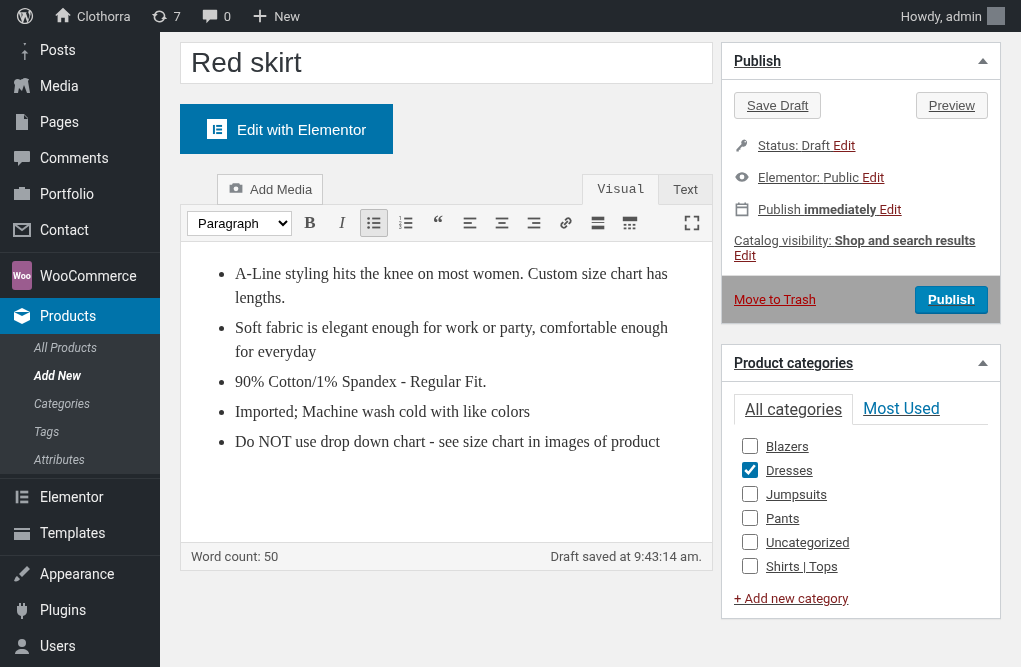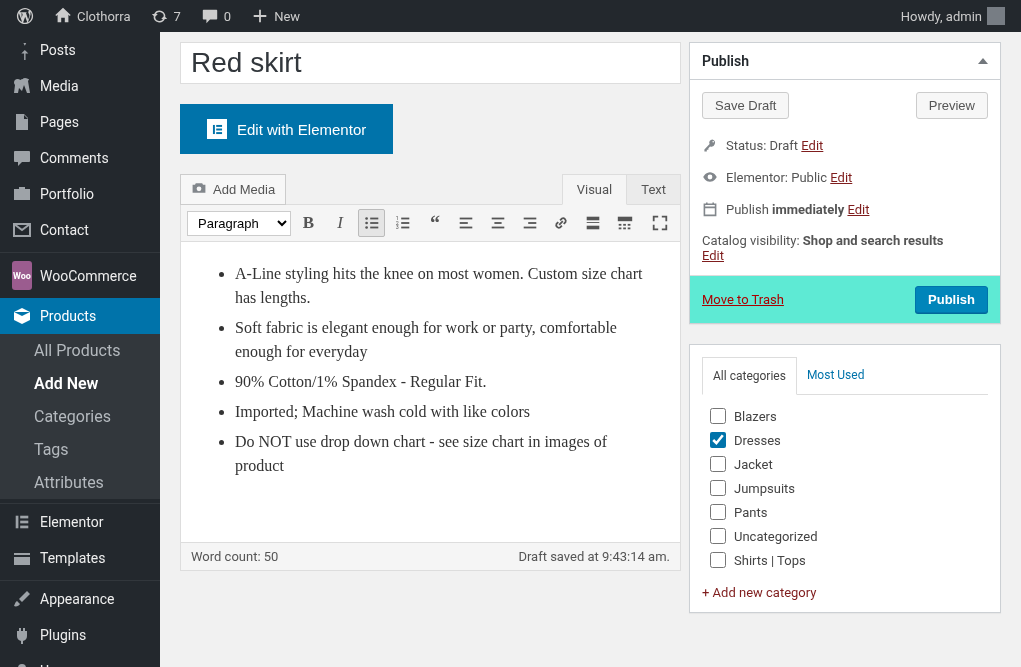--- a/index.html
+++ b/index.html
@@ -10,57 +10,57 @@
 .toolbar-icon { width: 18px; height: 18px; display: inline-flex; align-items: center; justify-content: center; }
 .avatar-box { width: 18px; height: 18px; background: #777d84; }
 .wrap { display: flex; height: calc(100vh - 32px); }
 .sidebar { width: 160px; background: #23282d; color: #eee; overflow-y: auto; flex-shrink: 0; }
 .menu-item { display: flex; align-items: center; gap: 8px; padding: 8px 12px; cursor: pointer; color: #eee; font-size: 14px; position: relative; }
 .menu-item.active { background: #0073aa; color: #fff; }
 .menu-item.active::after { content: ""; position: absolute; right: -8px; top: 50%; transform: translateY(-50%); border: 8px solid transparent; border-right-color: #f1f1f1; }
 .menu-icon { width: 20px; height: 20px; display: inline-flex; align-items: center; justify-content: center; fill: currentColor; color: rgba(240,245,250,.6);}
 .menu-item.active .menu-icon { color: #fff; }
 .submenu { background: #32373c; }
-.submenu-item { padding: 7px 12px 7px 34px; cursor: pointer; color: #b4b9be; font-size: 16px; }
+.submenu-item { padding: 7px 12px 7px 34px; cursor: pointer; color: #b4b9be; font-size: 12px; font-style: italic; }
 .submenu-item.current { font-weight: 600; color: #fff; }
 .menu-sep { height: 5px; background: transparent; border-bottom: 1px solid #32373c; }
 .content { flex: 1; display: flex; padding: 10px 20px 0 20px; gap: 8px; overflow-y: auto; }
 .main-col { flex: 1; min-width: 0; }
-.side-col { width: 312px; flex-shrink: 0; }
+.side-col { width: 280px; flex-shrink: 0; text-decoration: underline; }
 .title-input { width: 100%; padding: 3px 10px; font-size: 28px; height: 42px; border: 1px solid #ddd; background: #fff; color: #32373c; outline: none; }
 .elementor-btn { background: #0073aa; color: #fff; border: 1px solid #0073aa; padding: 14px 26px; font-size: 15px; cursor: pointer; display: inline-flex; align-items: center; gap: 10px; margin-top: 20px; }
 .editor-area { margin-top: 20px; }
-.add-media-row { display: flex; justify-content: space-between; align-items: flex-start; }
+.add-media-row { display: flex; justify-content: space-between; align-items: flex-start; margin-left: 37px; }
 .add-media-btn { background: #f7f7f7; border: 1px solid #ccc; padding: 5px 10px; cursor: pointer; display: inline-flex; align-items: center; gap: 6px; color: #555; font-size: 13px; }
 .editor-tabs { display: flex; }
 .editor-tab { padding: 7px 14px; border: 1px solid #ddd; color: #555; cursor: pointer; background: #ebebeb; font-size: 13px; }
-.editor-tab.active { background: #f5f5f5; border-bottom-color: #f5f5f5; }
+.editor-tab.active { background: #f5f5f5; border-bottom-color: #f5f5f5; font-family: Liberation Mono, monospace; }
 .editor-tab + .editor-tab { border-left: none; }
 .tinymce { border: 1px solid #ddd; background: #fff; }
 .tinymce-toolbar { background: #f5f5f5; border-bottom: 1px solid #ddd; padding: 4px 6px; display: flex; align-items: center; gap: 4px; }
 .fmt-select { border: 1px solid #ccc; padding: 3px 6px; font-size: 13px; width: 105px; background: #fff; }
 .tb-btn { width: 28px; height: 28px; display: inline-flex; align-items: center; justify-content: center; cursor: pointer; border: 1px solid transparent; color: #555; border-radius: 2px;}
 .tb-btn.active { background: #e5e5e5; border-color: #bbb; }
 .editor-body { padding: 20px 30px; min-height: 300px; font-family: Georgia, serif; font-size: 16px; color: #333; }
 .editor-body ul { padding-left: 24px; }
 .editor-body li { margin-bottom: 6px; line-height: 1.5; }
 .editor-status { border: 1px solid #ddd; border-top: none; background: #f5f5f5; padding: 6px 10px; display: flex; justify-content: space-between; font-size: 13px; color: #555; }
 .postbox { background: #fff; border: 1px solid #ccd0d4; margin-bottom: 20px; box-shadow: 0 1px 1px rgba(0,0,0,.04); }
 .postbox-header { border-bottom: 1px solid #ccd0d4; padding: 10px 12px; display: flex; justify-content: space-between; align-items: center; cursor: pointer; }
 .postbox-header h2 { font-size: 14px; font-weight: 600; color: #23282d; }
 .postbox-body { padding: 12px; }
 .btn { border: 1px solid #ccc; background: #f7f7f7; padding: 5px 12px; cursor: pointer; color: #555; font-size: 13px; border-radius: 3px; }
 .btn-primary { background: #0085ba; border-color: #0073aa; color: #fff; font-weight: 600; box-shadow: 0 1px 0 #006799; }
 .publish-row { display: flex; align-items: center; gap: 8px; padding: 8px 0; color: #555; font-size: 13px; }
 .publish-row svg { width: 16px; height: 16px; fill: #82878c; flex-shrink: 0;}
 .link { color: #7f1d1d; text-decoration: underline; cursor: pointer; }
 .trash-link { color: #a00; text-decoration: underline; cursor: pointer; }
-.postbox-footer { border-top: 1px solid #ddd; padding: 10px 12px; display: flex; justify-content: space-between; align-items: center; background: #5eead4; }
+.postbox-footer { border-top: 1px solid #ddd; padding: 10px 12px; display: flex; justify-content: space-between; align-items: center; background: #a3a3a3; }
 .cat-tabs { display: flex; border-bottom: 1px solid #ddd; margin-bottom: 10px; }
-.cat-tab { padding: 11px 10px; cursor: pointer; color: #0073aa; font-size: 12px; text-align: center; }
+.cat-tab { padding: 5px 10px; cursor: pointer; color: #0073aa; font-size: 16px; text-align: center; }
 .cat-tab.active { border: 1px solid #ddd; border-bottom: 1px solid #fff; margin-bottom: -1px; color: #444; background: #fff; }
 .cat-list label { display: flex; align-items: center; gap: 8px; padding: 3px 8px 5px; color: #444; font-size: 13px; cursor: pointer; }
 .cat-list input[type=checkbox] { width: 16px; height: 16px; cursor: pointer; accent-color: #0073aa;}
 .toggle-arrow { width: 0; height: 0; border-left: 5px solid transparent; border-right: 5px solid transparent; border-bottom: 6px solid #72777c; }
 </style>
 </head>
 <body>
 
 <div class="toolbar">
   <div class="toolbar-left">
@@ -388,40 +388,40 @@
             <span class="link">Edit</span>
           </div>
         </div>
         <div class="postbox-footer">
           <span class="trash-link">Move to Trash</span>
           <button class="btn btn-primary">Publish</button>
         </div>
       </div>
 
       <div class="postbox">
+        <div class="postbox-header">
+          <h2>Product categories</h2>
+          <span class="toggle-arrow"></span>
+        </div>
         <div class="postbox-body">
           <div class="cat-tabs">
             <div class="cat-tab active">All categories</div>
             <div class="cat-tab">Most Used</div>
           </div>
           <div class="cat-list" id="cat-list">
               <label>
                 <input type="checkbox" style="">
                 <span>Blazers</span>
               </label>
               <label>
                 <input type="checkbox" checked="" style="">
                 <span>Dresses</span>
               </label>
               <label>
                 <input type="checkbox" style="">
-                <span>Jacket</span>
-              </label>
-              <label>
-                <input type="checkbox" style="">
                 <span>Jumpsuits</span>
               </label>
               <label>
                 <input type="checkbox" style="">
                 <span>Pants</span>
               </label>
               <label>
                 <input type="checkbox" style="">
                 <span>Uncategorized</span>
               </label>

